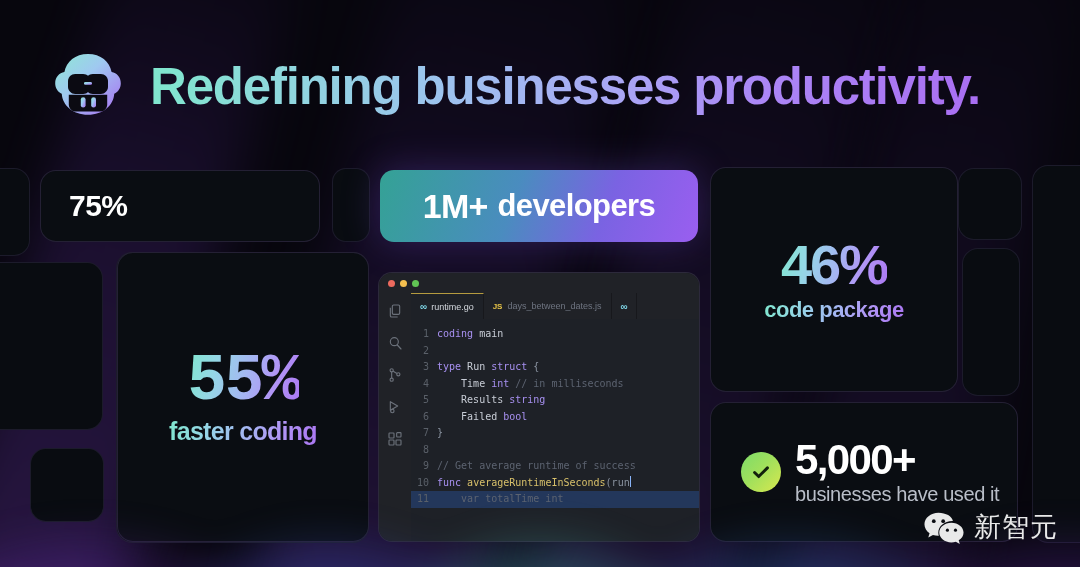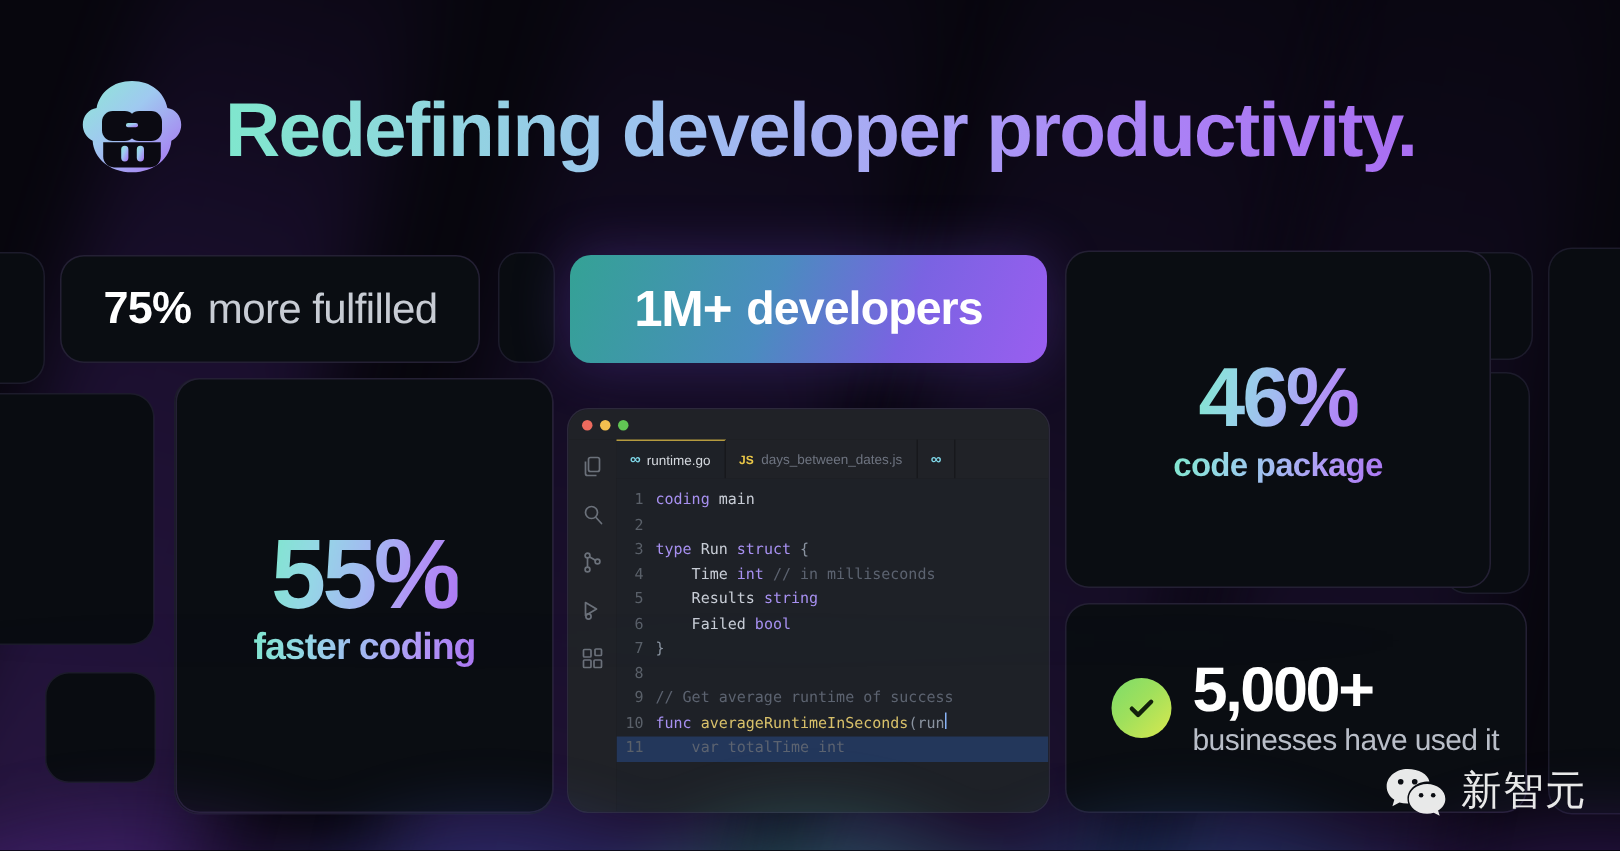--- a/index.html
+++ b/index.html
@@ -82,25 +82,25 @@
   .grad-num { font-size:34px; font-weight:700; color:#fff; letter-spacing:-.8px; }
   .grad-lbl { font-size:31px; font-weight:700; color:#fff; letter-spacing:-.6px; }
 
   
   #card-faster { left:117px; top:252px; width:252px; height:290px;
     display:flex; flex-direction:column; align-items:center; justify-content:center; gap:2px; }
   .grad-text {
     background:linear-gradient(104deg,#7fe7cd 0%,#95d6e6 26%,#a4b6f2 52%,#b196f6 74%,#ab77f2 100%);
     -webkit-background-clip:text; background-clip:text; color:transparent;
   }
-  .huge { font-size:66px; font-weight:700; letter-spacing:-2.5px; line-height:1; }
+  .huge { font-size:66px; font-weight:700; letter-spacing:-2.5px; line-height:1;font-family:Liberation Mono, monospace; }
   .huge-lbl { font-size:25px; font-weight:700; letter-spacing:-.7px; }
 
   
-  #card-written { left:710px; top:167px; width:284px; height:225px;
+  #card-written { left:710px; top:167px; width:248px; height:225px;
     display:flex; flex-direction:column; align-items:center; justify-content:center; gap:2px; }
   .mid { font-size:56px; font-weight:700; letter-spacing:-2px; line-height:1.05; }
   .mid-lbl { font-size:22px; font-weight:700; letter-spacing:-.5px; }
 
   
   #card-businesses { left:710px; top:402px; width:308px; height:140px;
     display:flex; align-items:center; gap:14px; padding-left:30px; }
   .check-badge { width:40px; height:40px; border-radius:50%; flex:0 0 40px;
     background:linear-gradient(135deg,#7ddc6a 0%,#9fe05c 45%,#d9e84f 100%);
     display:flex; align-items:center; justify-content:center; }
@@ -182,26 +182,25 @@
       <g fill="url(#lg)">
         <path d="M50 10c-16 0-27 9.5-29.5 22.5C14 33.5 9 39 9 46.5c0 6 3.2 10.8 8.2 13.2C18 74 31 86 50 86s32-12 32.8-26.3C87.8 57.3 91 52.5 91 46.5c0-7.5-5-13-11.5-14C77 19.5 66 10 50 10z"></path>
       </g>
       <path d="M25 44c0-5 4-9 9-9h10c5 0 9 4 9 9v7c0 5-4 9-9 9H34c-5 0-9-4-9-9v-7z" fill="#0b0a12"></path>
       <path d="M47 44c0-5 4-9 9-9h10c5 0 9 4 9 9v7c0 5-4 9-9 9H56c-5 0-9-4-9-9v-7z" fill="#0b0a12"></path>
       <rect x="45" y="45" width="10" height="3.5" rx="1.7" fill="url(#lg)"></rect>
       <path d="M26 61h48v12c0 5-4 9-9 9H35c-5 0-9-4-9-9V61z" fill="#0b0a12"></path>
       <rect x="41" y="64" width="6" height="13" rx="3" fill="url(#lg)"></rect>
       <rect x="54" y="64" width="6" height="13" rx="3" fill="url(#lg)"></rect>
     </svg>
-    <div class="headline">Redefining developer productivity.</div>
+    <div class="headline">Redefining businesses productivity.</div>
   </div>
 
   <div class="card" id="card-fulfilled">
     <span class="big-white">75%</span>
-    <span class="sub-grey">more fulfilled</span>
   </div>
 
   <div class="card" id="card-developers">
     <span class="grad-num">1M+</span>
     <span class="grad-lbl">developers</span>
   </div>
 
   <div class="card" id="card-faster">
     <span class="huge grad-text">55%</span>
     <span class="huge-lbl grad-text">faster coding</span>

